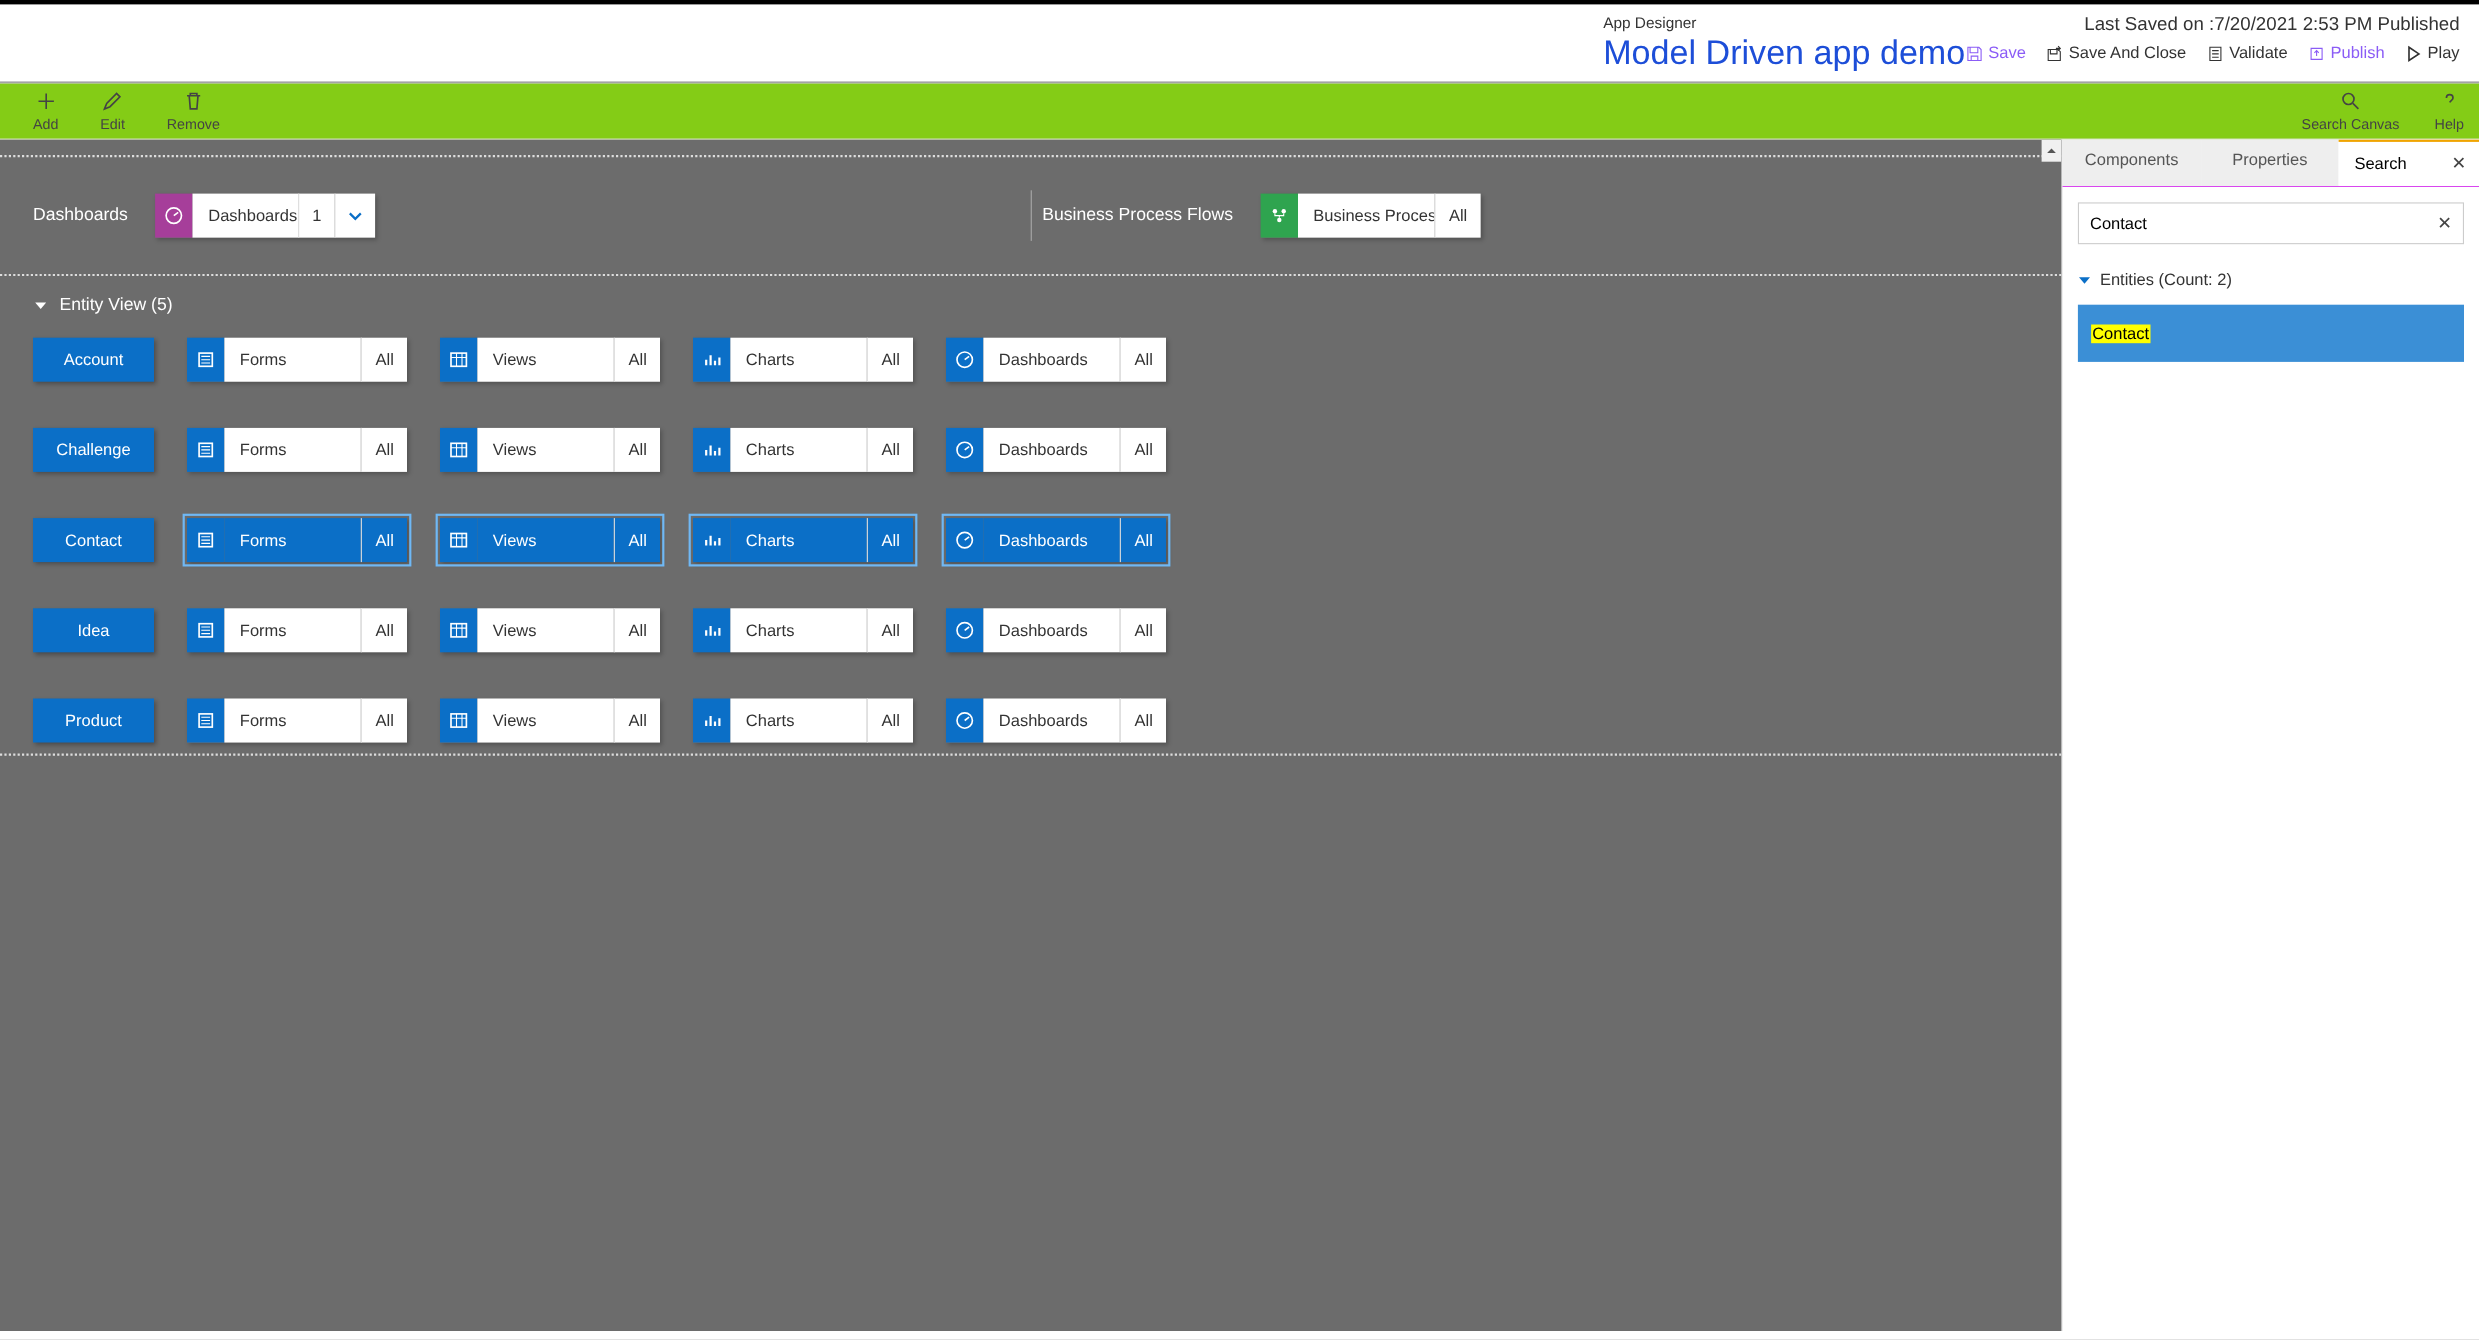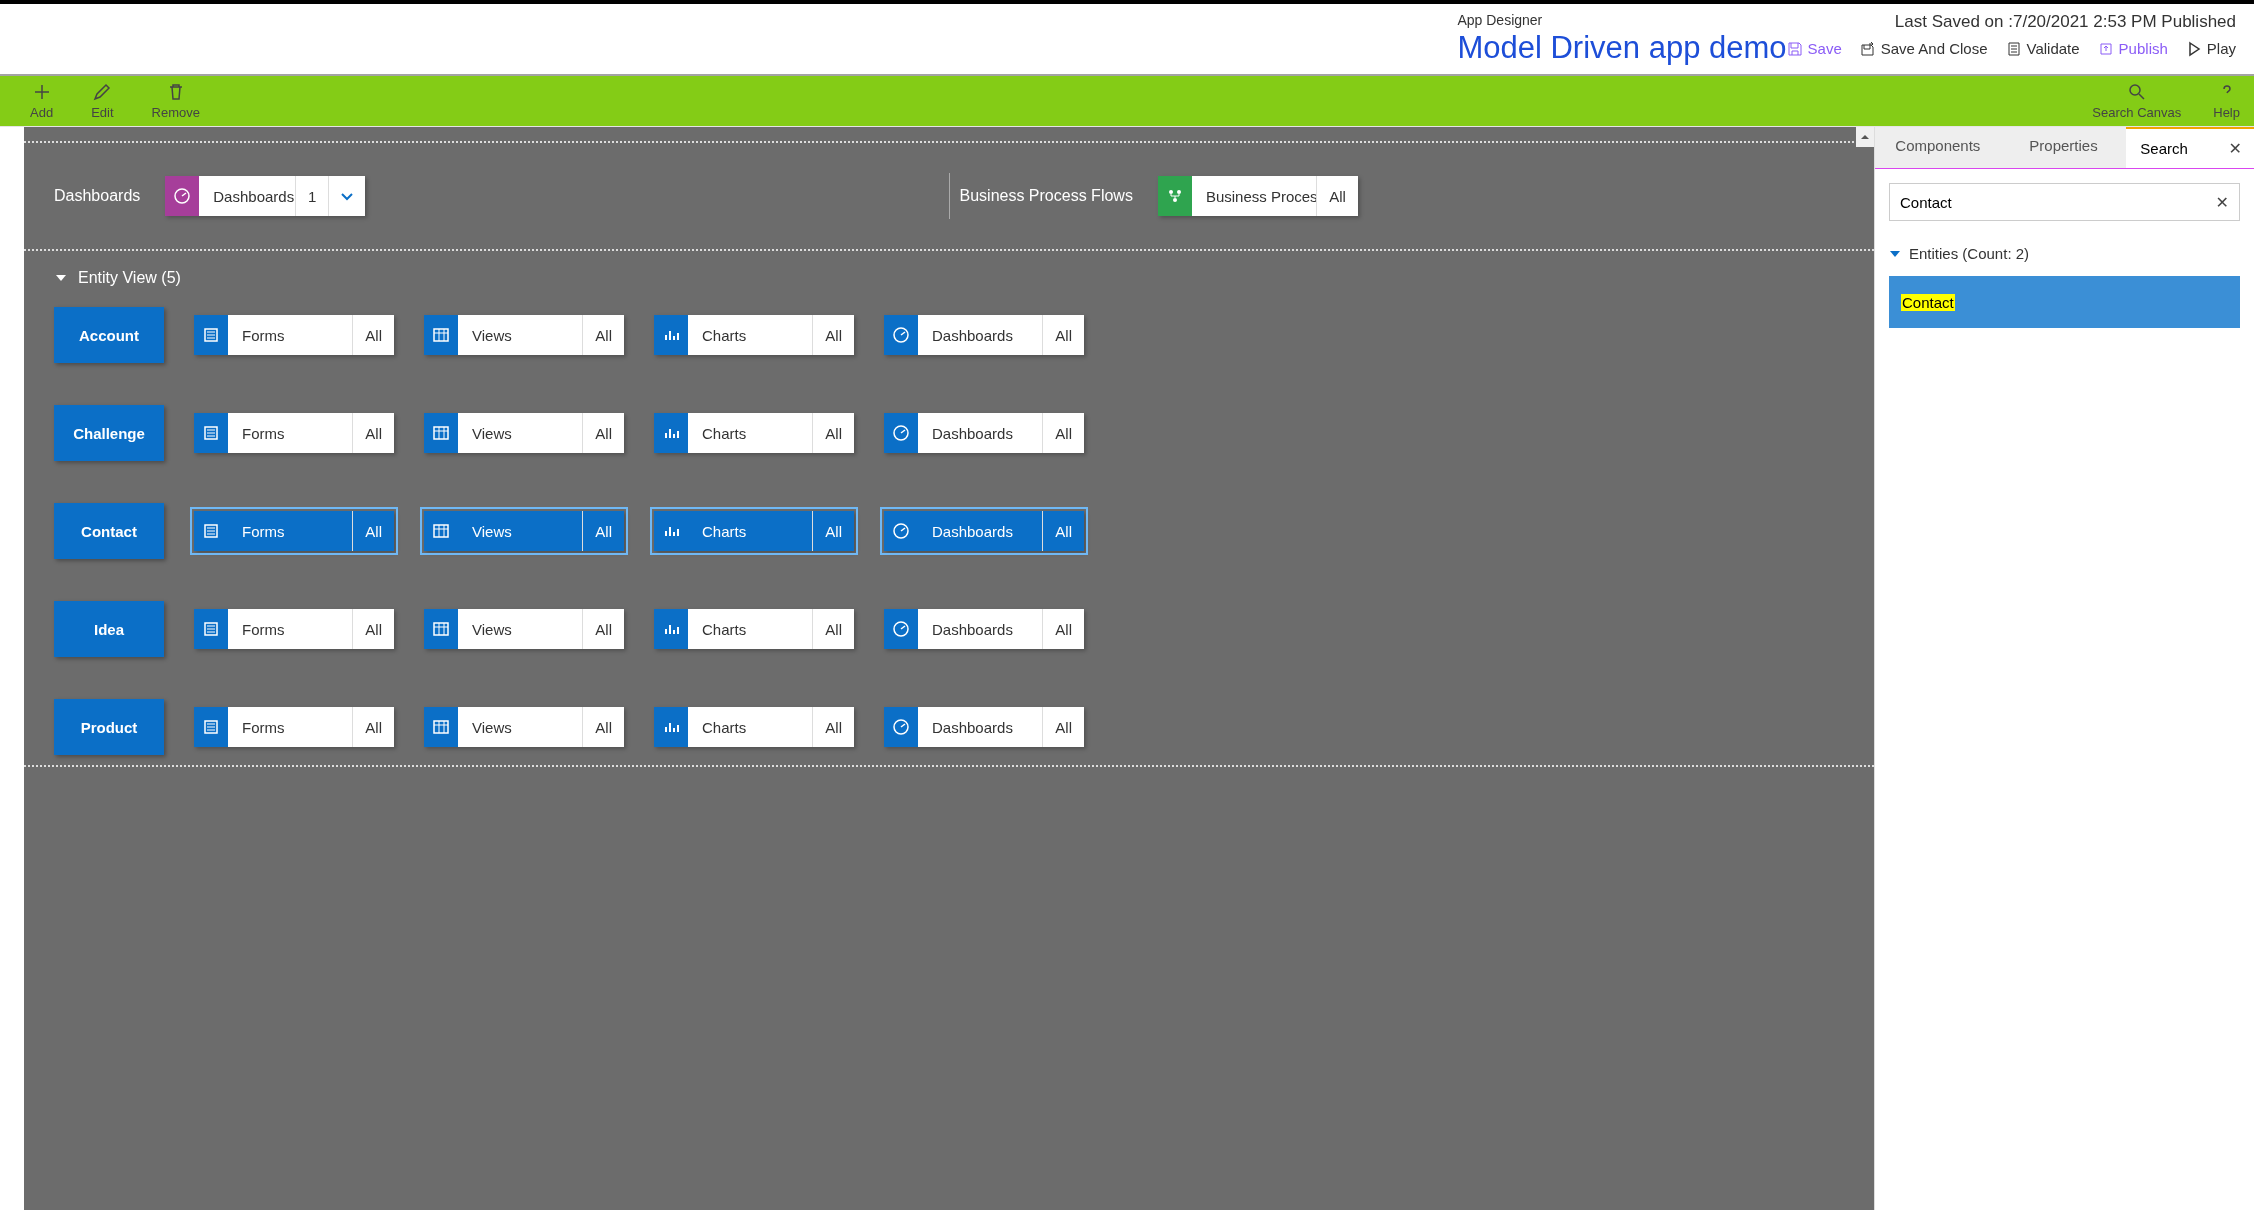--- a/index.html
+++ b/index.html
@@ -22,21 +22,21 @@
 
 
 .toolbar { display: flex; justify-content: space-between; padding: 6px 14px 6px 30px; background: #84cc16; border-bottom: 1px solid #e5e5e5; }
 .toolbar-left, .toolbar-right { display: flex; gap: 38px; }
 .toolbar-right { gap: 32px; }
 .tool-btn { display: flex; flex-direction: column; align-items: center; gap: 3px; font-size: 13px; color: #444; cursor: pointer; }
 .tool-btn svg { width: 20px; height: 20px; stroke: #444; fill: none; stroke-width: 1.5; }
 
 
 .main { display: flex; height: calc(100vh - 135px); }
-.canvas-wrap { flex: 1; background: #6c6c6c; position: relative; overflow: hidden; margin-left: 24px; }
+.canvas-wrap { flex: 1; background: #6c6c6c; position: relative; overflow: hidden; }
 .canvas { padding: 0 0 30px 0; }
 
 .dotted-h { border-top: 2px dotted #ddd; margin: 0; }
 
 
 .top-row { display: flex; padding: 30px 30px; align-items: center; }
 .top-col { flex: 1; display: flex; align-items: center; gap: 25px; }
 .vdiv { width: 1px; height: 46px; background: #aaa; margin: 0 10px; }
 .section-label { color: #fff; font-size: 16px; }
 
@@ -54,21 +54,21 @@
 .tile.w-wide .tile-body { width: 110px; }
 
 
 .entity-view-hdr { display: flex; align-items: center; gap: 10px; padding: 18px 30px 10px 30px; color: #fff; font-size: 16px; }
 .entity-view-hdr svg { width: 14px; height: 14px; fill: #fff; }
 
 
 .entity-grid { padding: 10px 30px 0 30px; }
 .entity-row { display: flex; gap: 30px; margin-bottom: 42px; align-items: center; }
 .entity-row:last-child { margin-bottom: 10px; }
-.entity-name-tile { width: 110px; height: 56px; background: #0b6fc7; color: #fff; display: flex; align-items: center; justify-content: center; font-size: 15px; box-shadow: 2px 2px 4px rgba(0,0,0,.3); font-weight: bold; }
+.entity-name-tile { width: 110px; height: 40px; background: #0b6fc7; color: #fff; display: flex; align-items: center; justify-content: center; font-size: 15px; box-shadow: 2px 2px 4px rgba(0,0,0,.3); }
 
 .etile { display: flex; height: 40px; width: 200px; box-shadow: 2px 2px 4px rgba(0,0,0,.25); }
 .etile.sel .tile-body, .etile.sel .tile-count { background: #0b6fc7; color: #fff; }
 .etile.sel { outline: 2px solid #6fb8f5; outline-offset: 2px; }
 
 
 .scroll-up { position: absolute; top: 0; right: 0; width: 18px; height: 20px; background: #f0f0f0; display: flex; align-items: center; justify-content: center; }
 .scroll-up svg { width: 10px; height: 10px; fill: #555; }
 
 

